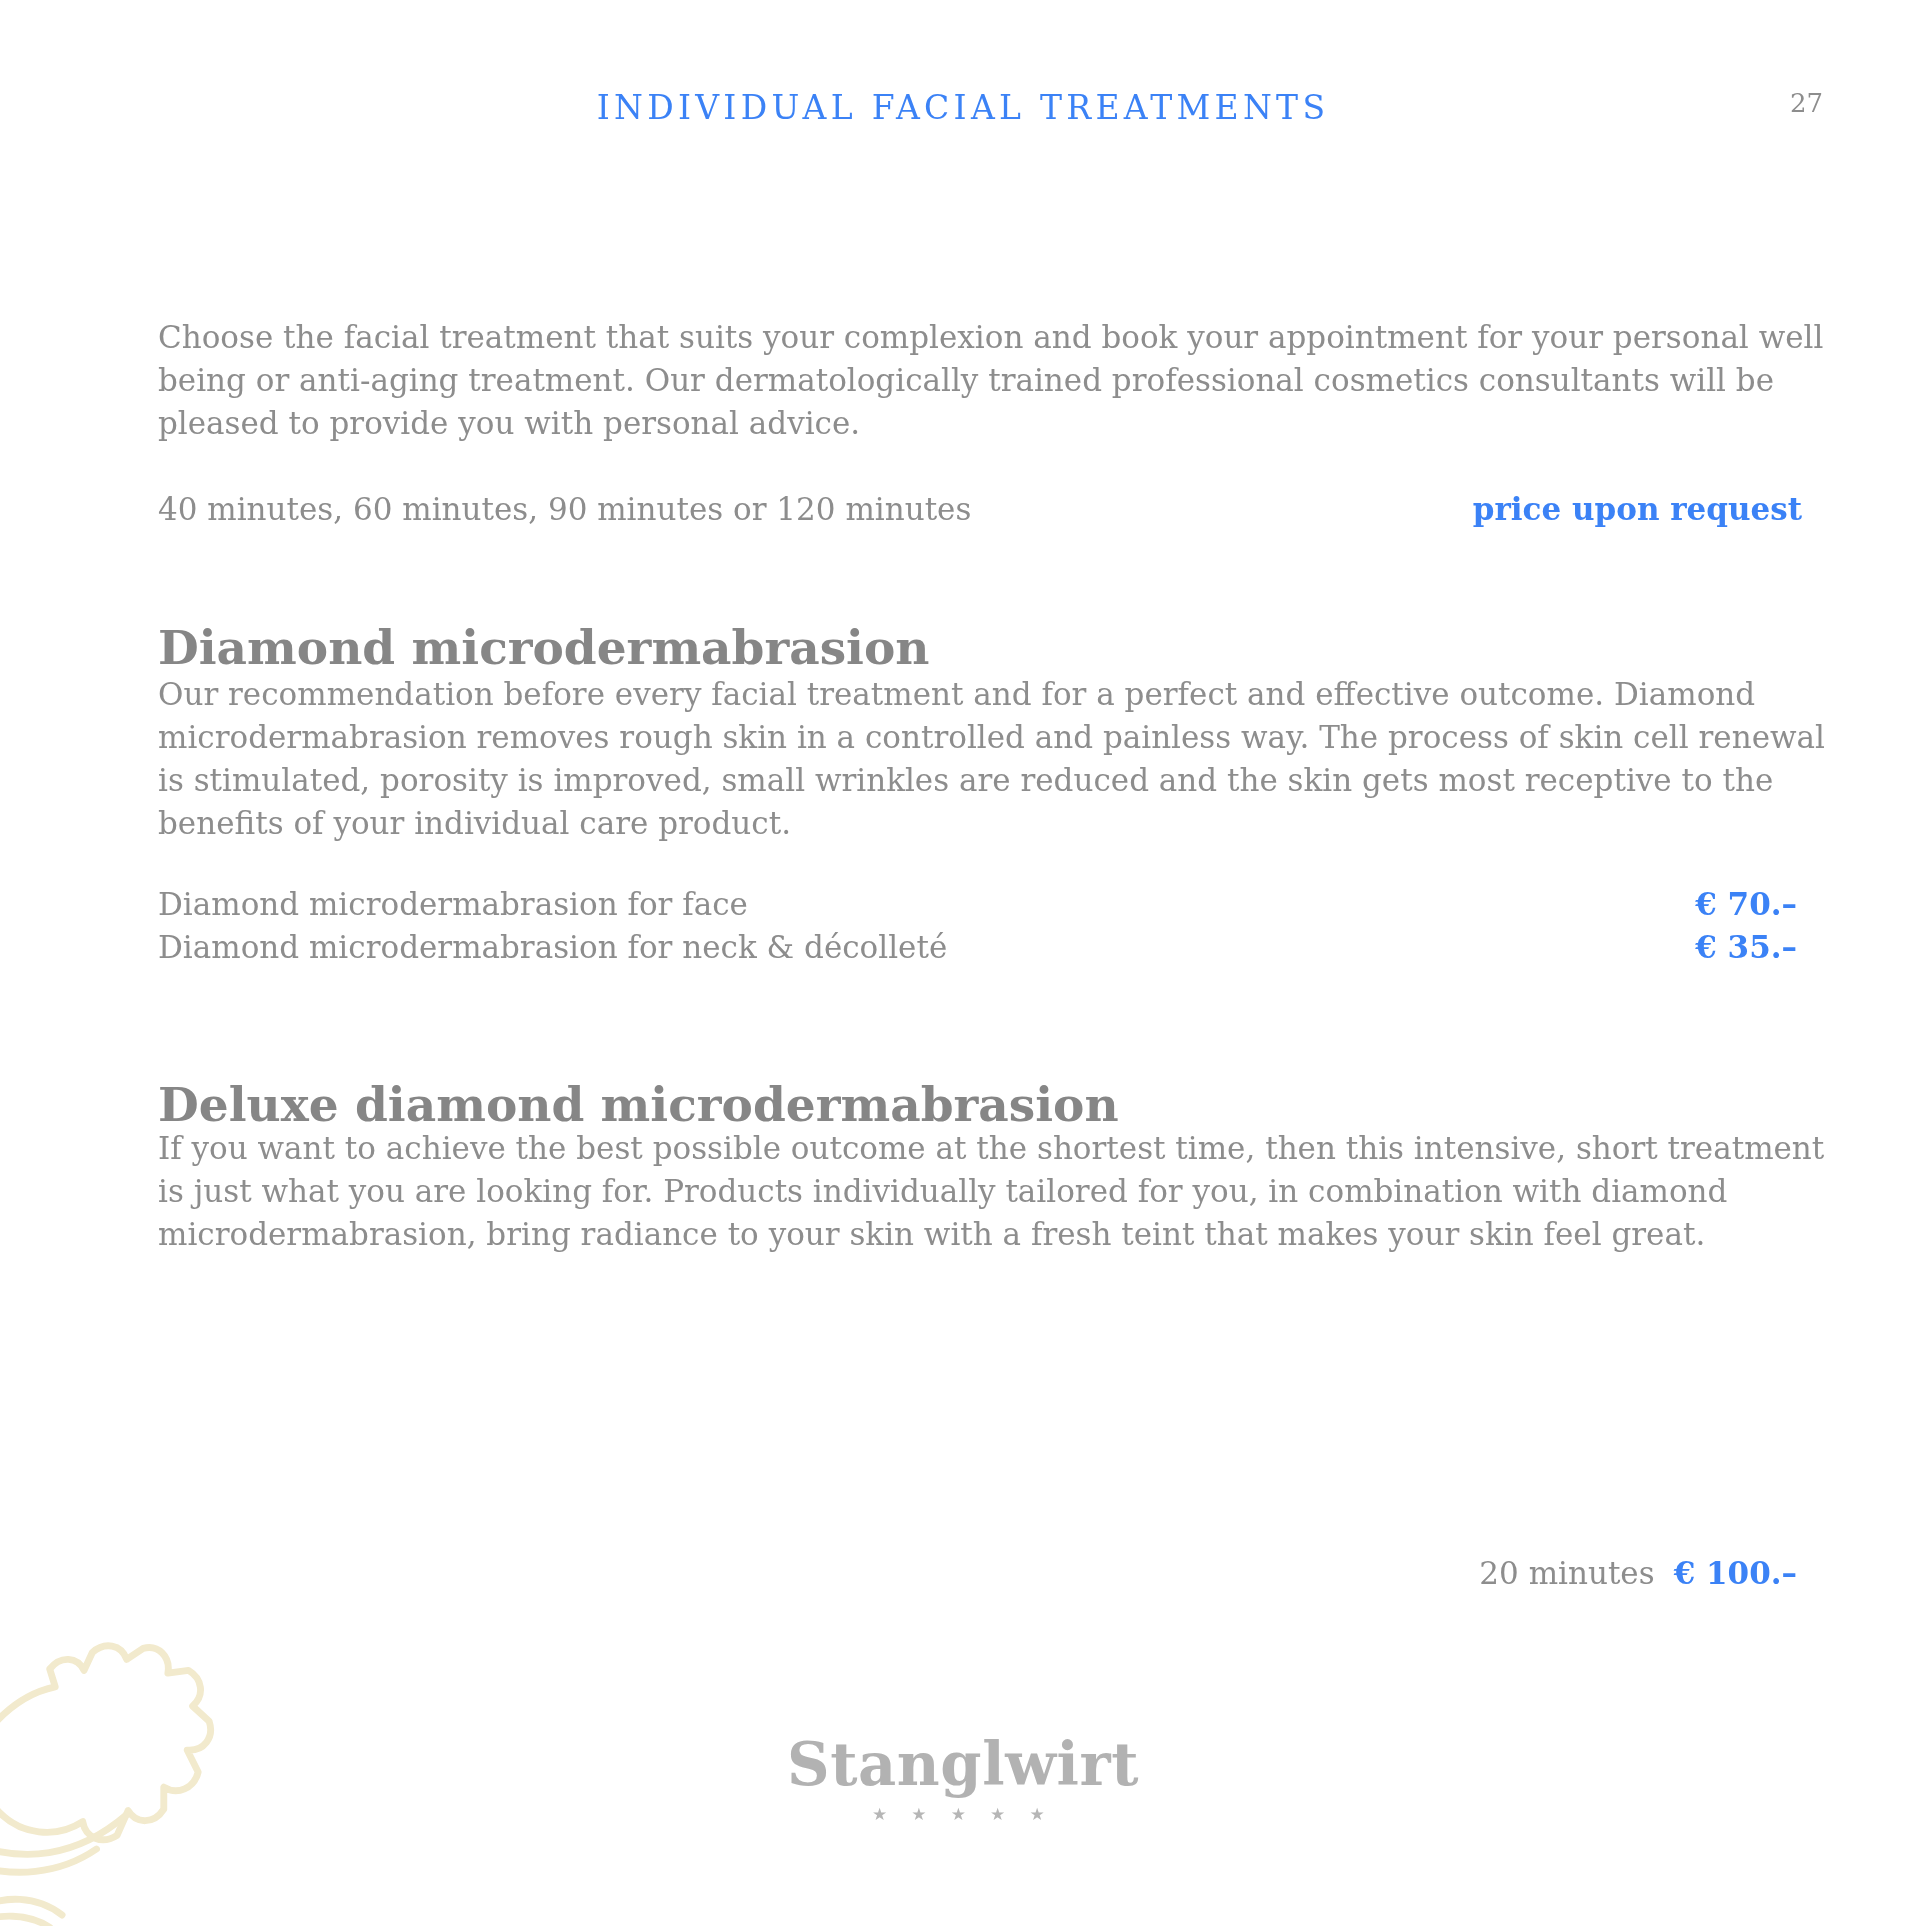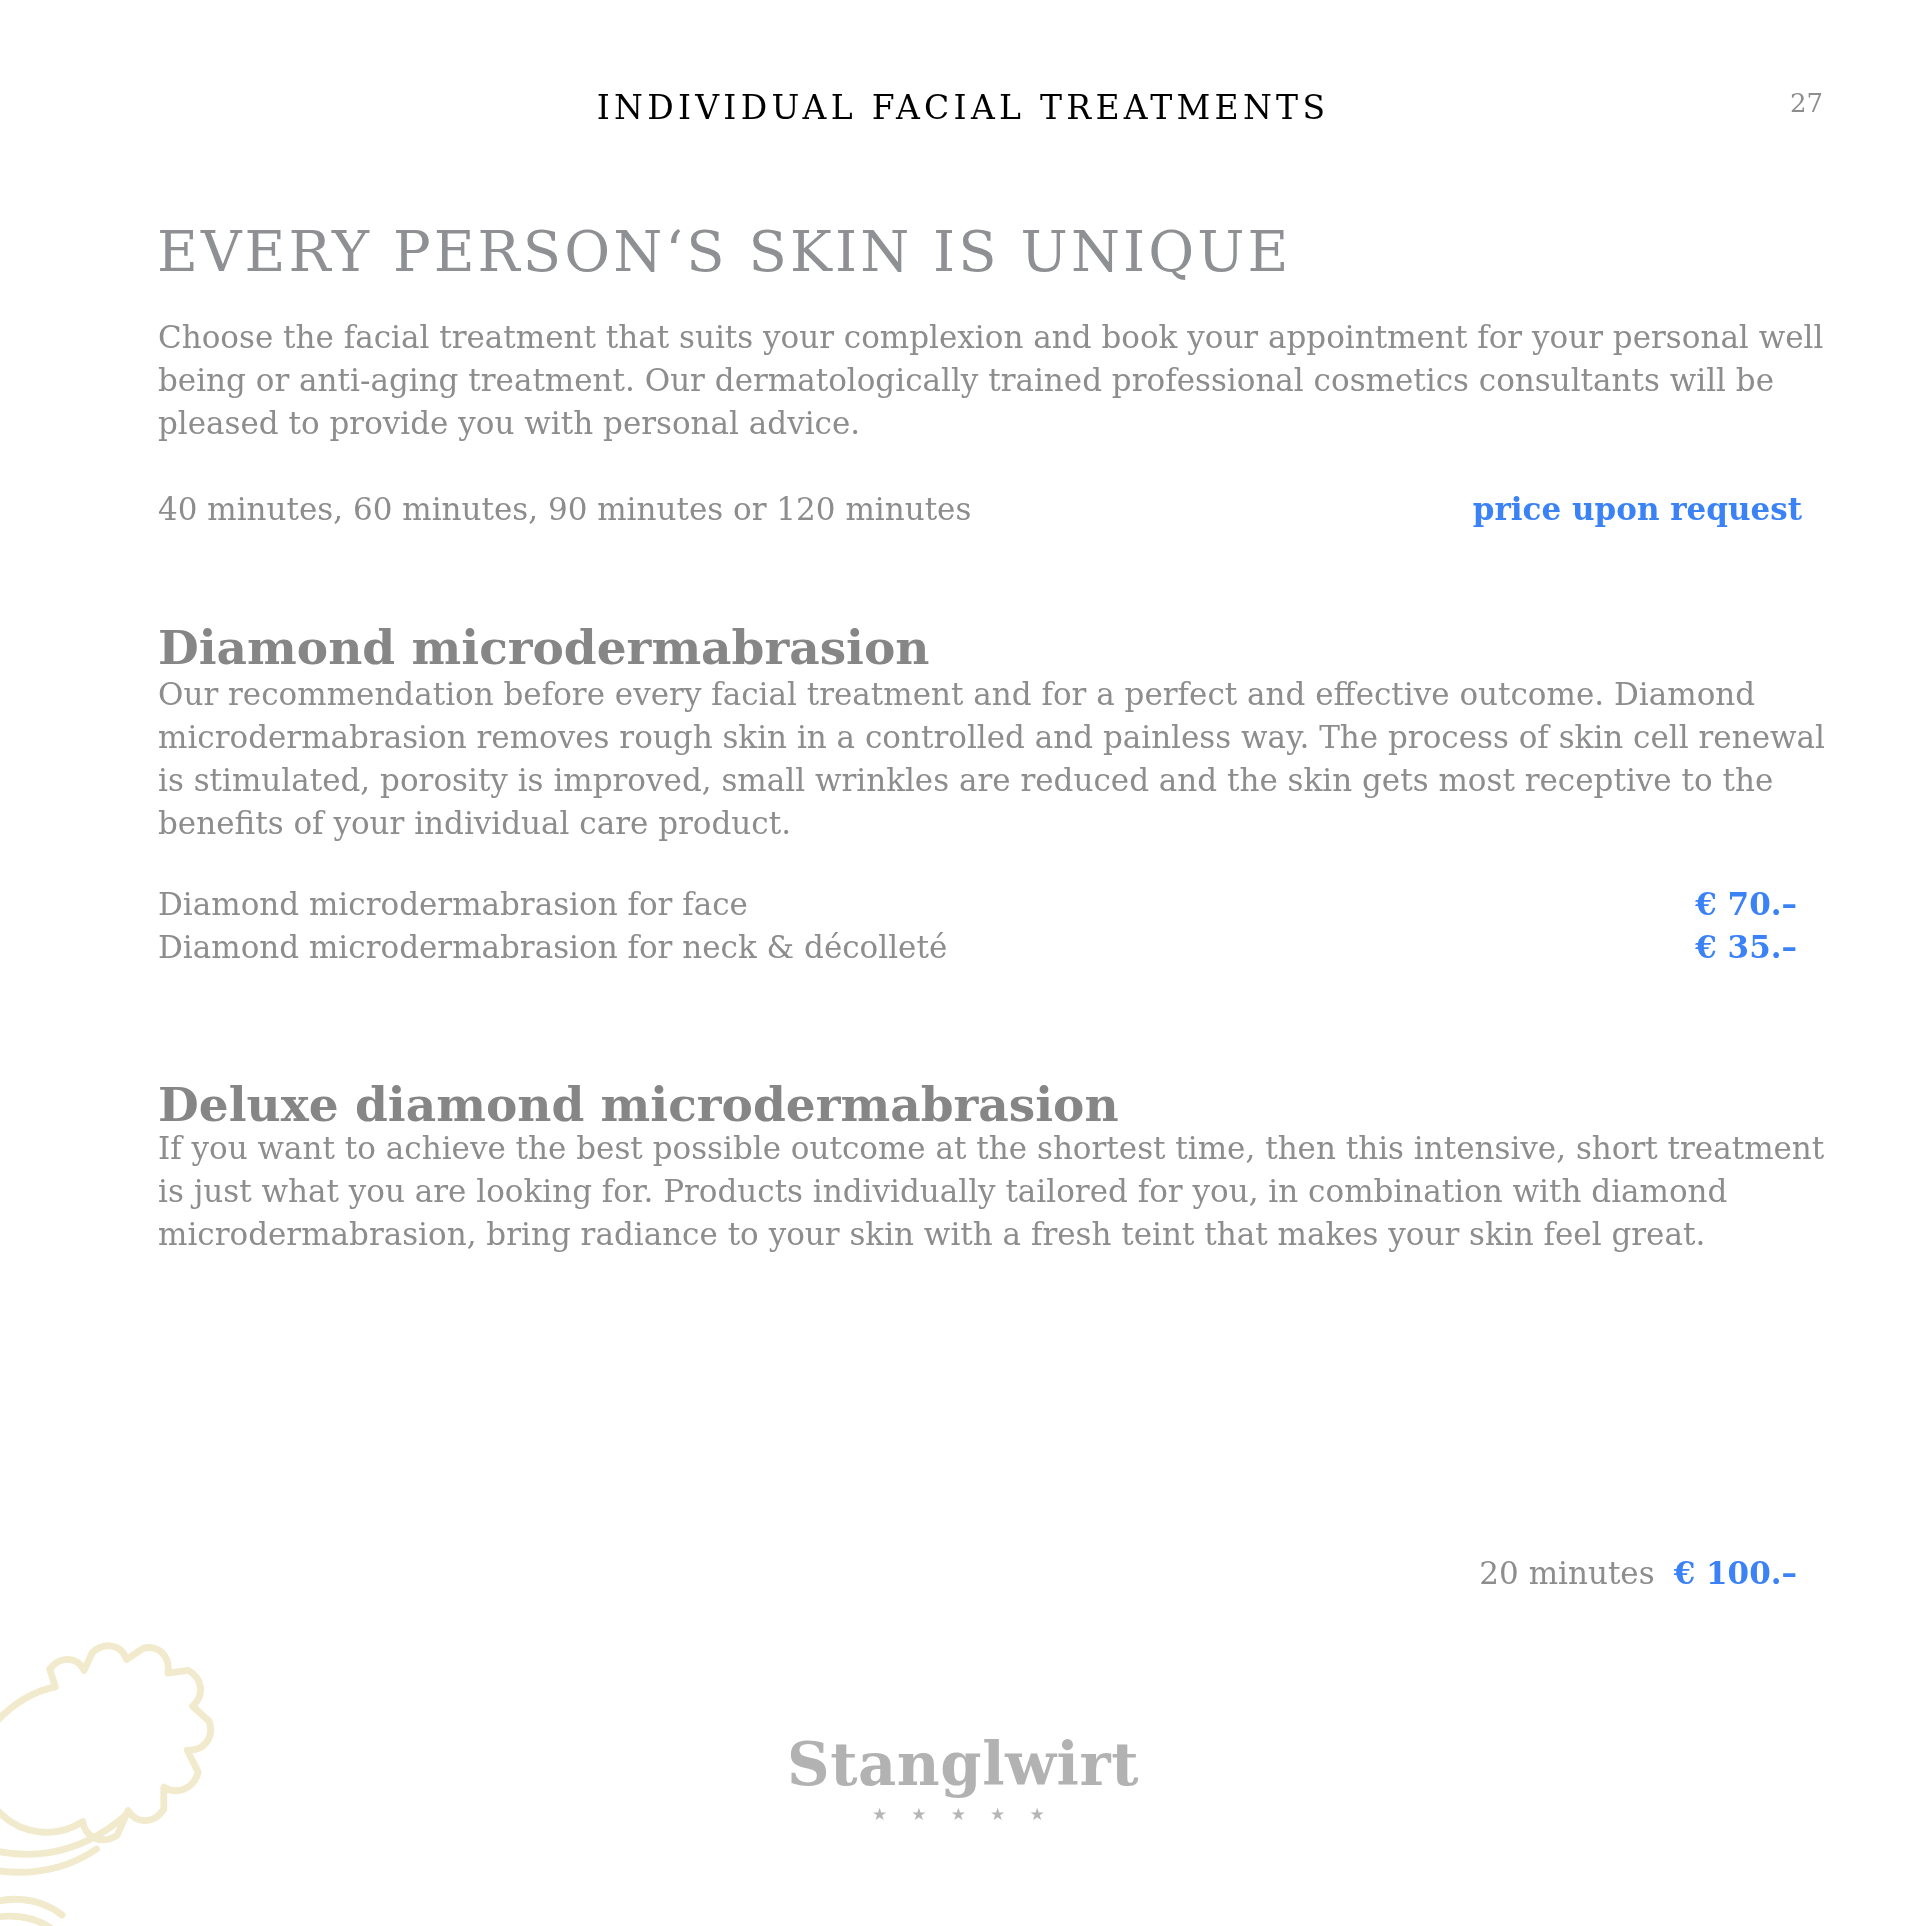--- a/index.html
+++ b/index.html
@@ -19,21 +19,21 @@
     color: #8d8d8d;
   }
   .abs { position: absolute; }
 
   
   .running-header {
     top: 88px; left: 0; width: 100%;
     text-align: center;
     font-size: 33px;
     letter-spacing: 0.13em;
-    color: #000000;
+    color: #3b82f6;
   }
   .page-number {
     top: 88px; right: 103px;
     font-size: 26px;
     color: #8d8d8d;
   }
 
   
   .page-title {
     top: 219px; left: 157px;
@@ -156,21 +156,20 @@
              C 30 240, 14 212, 8 170 Z"></path>
     <path d="M 2 300 C 80 332, 160 322, 232 260"></path>
     <path d="M 0 330 C 66 354, 136 346, 188 310"></path>
     <path d="M 14 398 C 52 376, 102 378, 138 406"></path>
     <path d="M 8 420 C 44 402, 90 404, 120 424"></path>
   </svg>
 
   <div class="abs running-header">INDIVIDUAL FACIAL TREATMENTS</div>
   <div class="abs page-number">27</div>
 
-  <h1 class="abs page-title">EVERY PERSON‘S SKIN IS UNIQUE</h1>
 
   <p class="abs para intro-para">Choose the facial treatment that suits your complexion and book your appointment for your personal well being or anti-aging treatment. Our dermatologically trained professional cosmetics consultants will be pleased to provide you with personal advice.</p>
 
   <div class="abs duration-row">
     <span>40 minutes, 60 minutes, 90 minutes or 120 minutes</span>
     <span class="bold">price upon request</span>
   </div>
 
   <h2 class="abs section-heading s1-heading">Diamond microdermabrasion</h2>
   <p class="abs para s1-para">Our recommendation before every facial treatment and for a perfect and effective outcome. Diamond microdermabrasion removes rough skin in a controlled and painless way. The process of skin cell renewal is stimulated, porosity is improved, small wrinkles are reduced and the skin gets most receptive to the benefits of your individual care product.</p>

